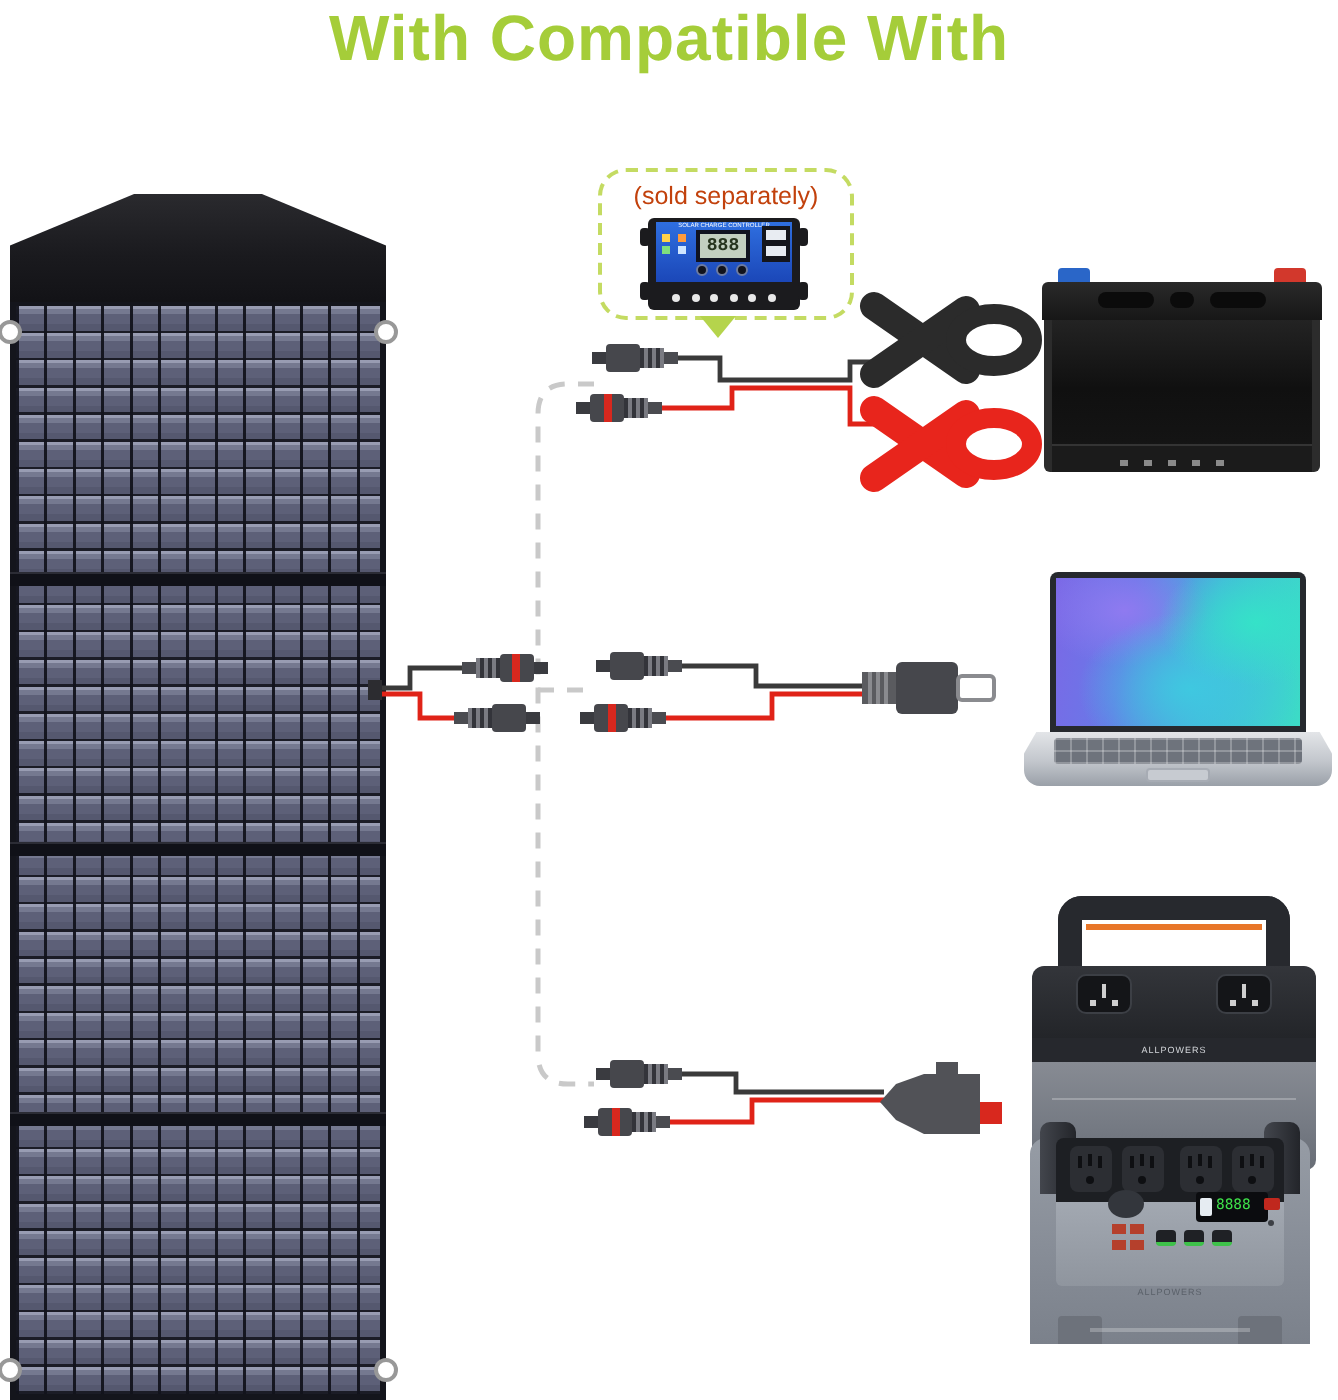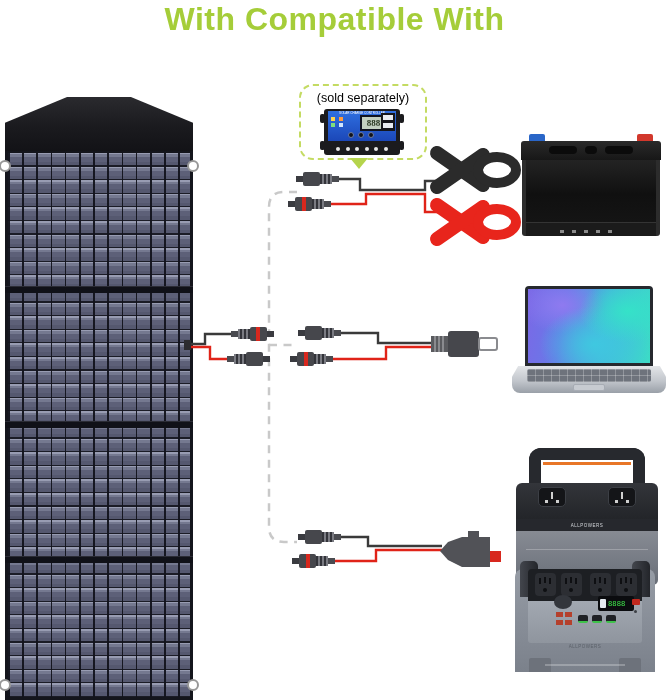--- a/index.html
+++ b/index.html
@@ -19,34 +19,34 @@
       background:
         repeating-linear-gradient(90deg,rgba(18,19,28,.95) 0 1.5px,rgba(0,0,0,0) 1.5px 14.2px),
         repeating-linear-gradient(180deg,#989cb2 0 1.5px,#757990 1.5px 4px,#5d6078 4px 9px,#55586f 9px 12.3px,#1b1c26 12.3px 13.6px);}
   .panel-sep{position:absolute;left:0;width:100%;height:6px;background:#101118;border-top:1px solid #2b2c35;}
   .sep1{top:189px}.sep2{top:324px}.sep3{top:459px}
   .grommet{position:absolute;width:8px;height:8px;border:2px solid #989898;border-radius:50%;background:#fff;}
   .g-tl{left:-6px;top:63px}.g-tr{right:-6px;top:63px}.g-bl{left:-6px;top:582px}.g-br{right:-6px;top:582px}
   
   .sold-box{position:absolute;left:299px;top:84px;width:124px;height:72px;
       border:2px dashed #c4db62;border-radius:14px;background:#fff;}
-  .sold-note{text-align:center;margin-top:5px;font-size:12.5px;color:#000000;}
+  .sold-note{text-align:center;margin-top:5px;font-size:12.5px;color:#c2410c;}
   .down-arrow{position:absolute;left:350px;top:158px;width:0;height:0;
       border-left:9px solid transparent;border-right:9px solid transparent;border-top:11px solid #b5d44c;}
   
   .ctrl{position:absolute;left:324px;top:109px;width:76px;height:46px;}
   .ctrl-bodyc{position:absolute;inset:0;background:#1b1b1e;border-radius:3px;}
   .ctrl-ear{position:absolute;width:5px;height:9px;background:#1b1b1e;border-radius:2px;}
   .e1{left:-4px;top:5px}.e2{right:-4px;top:5px}.e3{left:-4px;bottom:5px}.e4{right:-4px;bottom:5px}
   .ctrl-face{position:absolute;left:4px;right:4px;top:2px;height:30px;
       background:linear-gradient(180deg,#2f6fe0,#1b47b8);}
   .ctrl-header{font-size:8px;transform:scale(.38);transform-origin:center top;color:#fff;
       text-align:center;white-space:nowrap;width:200%;margin-left:-50%;line-height:9px;}
-  .ctrl-lcd{position:absolute;left:36px;top:6px;width:27px;height:16px;background:#c2cfc0;
-      border:2px solid #101320;font-family:Liberation Serif, serif;font-size:9px;font-weight:bold;
+  .ctrl-lcd{position:absolute;left:24px;top:6px;width:27px;height:16px;background:#c2cfc0;
+      border:2px solid #101320;font-family:Liberation Mono, monospace;font-size:9px;font-weight:bold;
       color:#27351f;text-align:center;line-height:13px;box-sizing:border-box;}
   .ctrl-icons{position:absolute;left:7px;top:8px;width:4px;height:4px;background:#ffd24a;
       box-shadow:0 6px 0 #7ee07e,8px 0 0 #ff9b3d,8px 6px 0 #cfe6ff;}
   .ctrl-usb{position:absolute;right:5px;top:4px;width:14px;height:18px;background:#15161c;}
   .ctrl-usb i{position:absolute;left:2px;width:10px;height:5px;background:#e8ecf2;display:block;}
   .u1{top:2px}.u2{top:10px}
   .ctrl-btn{position:absolute;top:23px;width:6px;height:6px;border-radius:50%;
       background:#11131c;border:1px solid #6d7ba0;box-sizing:border-box;}
   .b1{left:24px}.b2{left:34px}.b3{left:44px}
   .ctrl-terms{position:absolute;left:12px;right:12px;bottom:3px;height:7px;display:flex;

